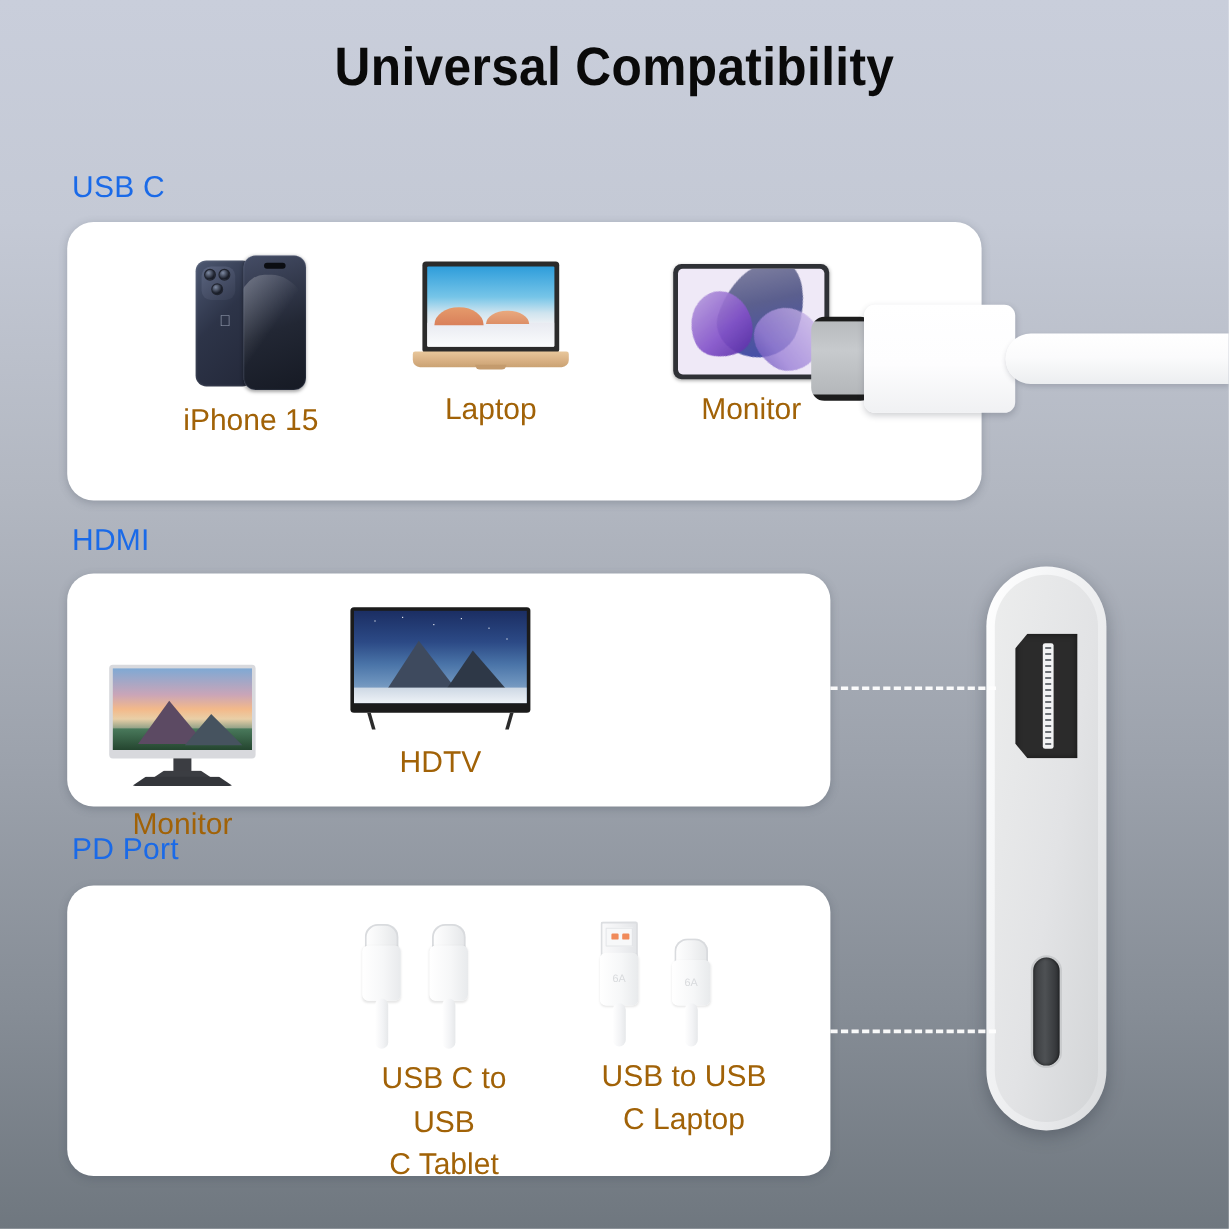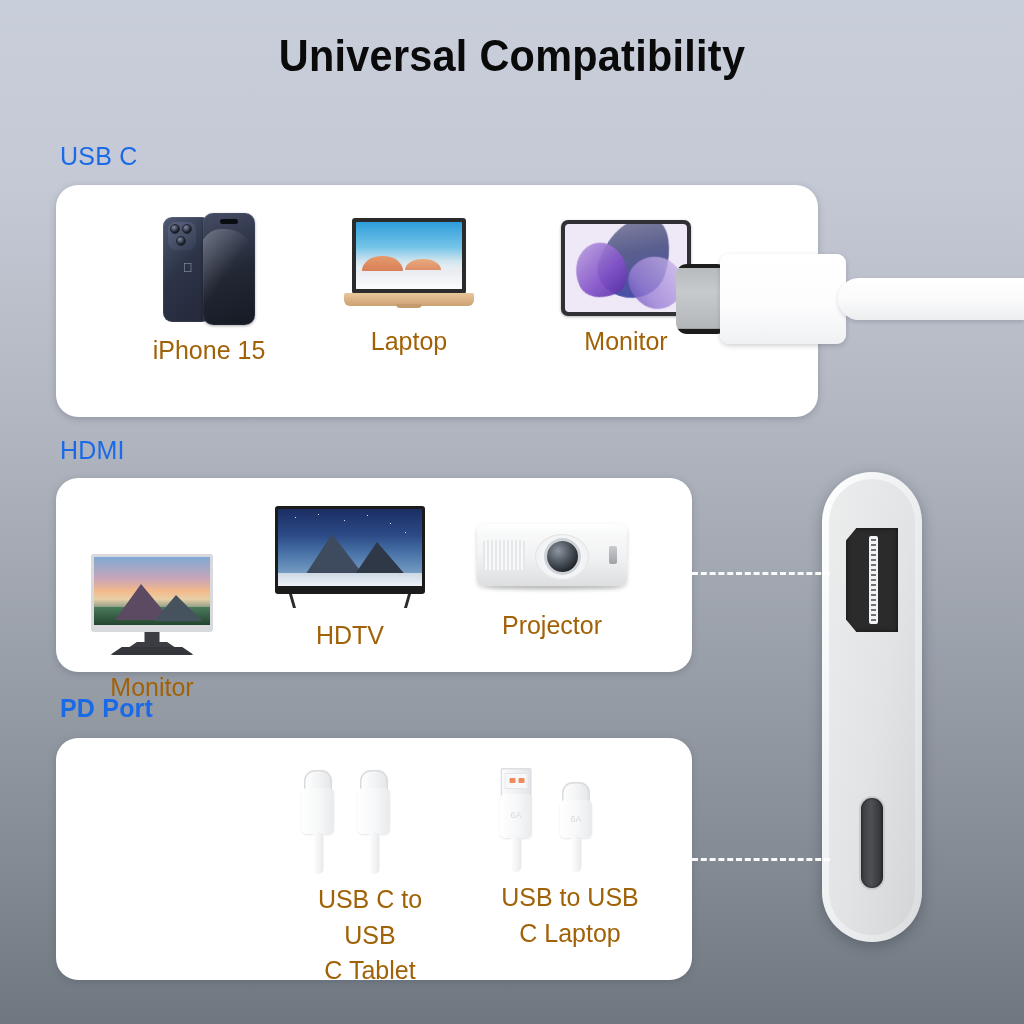--- a/index.html
+++ b/index.html
@@ -424,59 +424,46 @@
               <div class="peak2"></div>
         </div>
           </div>
         <div class="neck"></div>
           <div class="foot2"></div>
           <div class="foot"></div>
       </div>
       <div class="cap">Monitor</div>
     </div>
 
-    <div class="item" style="left:219px; top:28px; width:150px;">
+    <div class="item" style="left:236px; top:28px; width:150px;">
       <div class="art tv">
         <div class="panel">
             <div class="scr">
           <div class="star" style="left:12%;top:10%"></div>
               <div class="star" style="left:28%;top:6%"></div>
           <div class="star" style="left:46%;top:14%"></div>
               <div class="star" style="left:62%;top:8%"></div>
           <div class="star" style="left:78%;top:18%"></div>
               <div class="star" style="left:88%;top:30%"></div>
           <div class="mtn"></div>
               <div class="mtn2"></div>
               <div class="snow"></div>
         </div>
           </div>
         <div class="legL"></div>
           <div class="legR"></div>
       </div>
       <div class="cap">HDTV</div>
     </div>
 
-    <div class="item" style="left:421px; top:40px; width:150px;">
-      <div class="art prj">
-        <div class="shadow"></div>
-        <div class="body">
-          <div class="top"></div>
-            <div class="grill"></div>
-          <div class="ring"></div>
-            <div class="lens"></div>
-            <div class="side"></div>
-        </div>
-      </div>
-      <div class="cap">Projector</div>
-    </div>
 
   </div>
 </div>
 
-<div class="sec-label" style="left:60px; top:694px;font-weight:bold;">PD Port</div>
+<div class="sec-label" style="left:60px; top:694px;">PD Port</div>
 
 <div class="card" style="left:56px; top:738px; width:636px; height:242px;">
   <div class="items">
 
 
     <div class="item" style="left:240px; top:32px; width:148px;">
       <div class="art cbl">
         <div class="plug" style="left:10px;">
           <div class="tipC"></div>
           <div class="hous" style="top:18px;height:46px;"></div>

